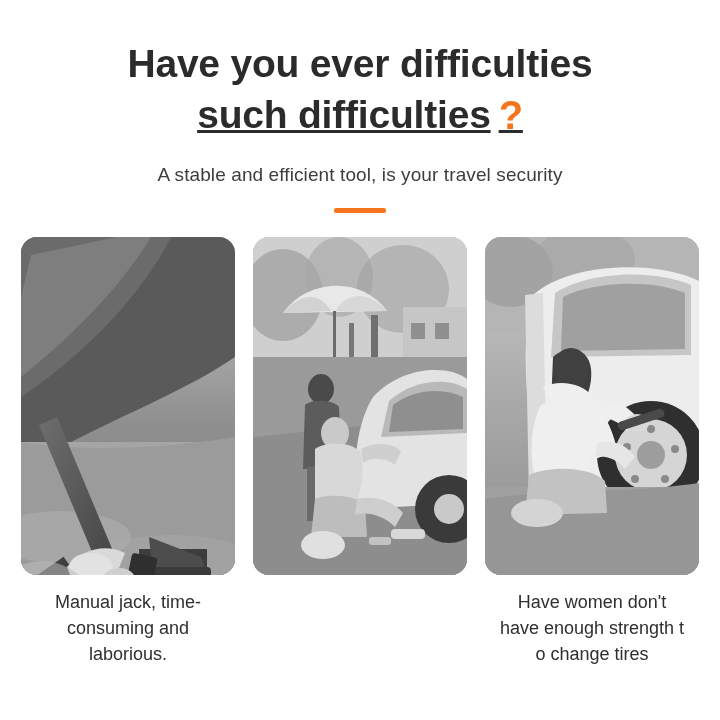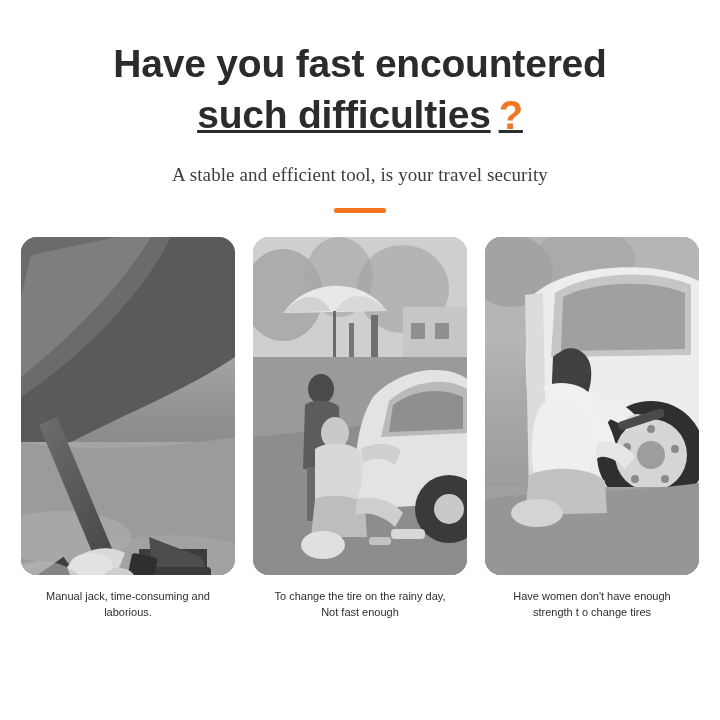--- a/index.html
+++ b/index.html
@@ -41,21 +41,20 @@
     margin-left: 8px;
   }
 
   .subhead {
     margin: 22px 0 0 0;
     text-align: center;
     color: #3d3d3d;
     font-size: 19px;
     font-weight: 400;
     letter-spacing: 0.1px;
-    font-family: Liberation Serif, serif;
   }
 
   .divider-wrap {
     display: flex;
     justify-content: center;
     margin-top: 22px;
   }
   .divider {
     width: 52px;
     height: 5px;
@@ -85,33 +84,33 @@
     position: relative;
     background: #9c9c9c;
     filter: grayscale(100%);
   }
   .photo svg { display: block; width: 100%; height: 100%; }
 
   .caption {
     margin-top: 14px;
     text-align: center;
     color: #2f2f2f;
-    font-size: 11px;
+    font-size: 18px;
     line-height: 1.45;
     font-weight: 400;
     width: 190px;
   }
 </style>
 </head>
 <body>
 
 <div class="page">
 
   <h1 class="headline">
-    <span class="line1">Have you fast encountered</span>
+    <span class="line1">Have you ever difficulties</span>
     <span class="line2">
       <span>such difficulties</span><span class="qmark">?</span>
     </span>
   </h1>
 
   <p class="subhead">A stable and efficient tool, is your travel security</p>
 
   <div class="divider-wrap">
     <div class="divider"></div>
   </div>
@@ -208,21 +207,20 @@
           <ellipse cx="82" cy="196" rx="14" ry="16" fill="#c9c9c9"></ellipse>
           <path d="M62 212 C72 204 100 204 108 216 C112 240 108 262 96 274 L62 266 Z" fill="#d8d8d8"></path>
           <path d="M62 262 C74 256 104 258 112 268 L114 300 L58 300 Z" fill="#bdbdbd"></path>
           <ellipse cx="70" cy="308" rx="22" ry="14" fill="#e0e0e0"></ellipse>
           <path d="M104 262 C122 258 140 264 150 276 L142 290 C130 278 114 274 102 278 Z" fill="#cecece"></path>
 
           <rect x="138" y="292" width="34" height="10" rx="4" fill="#d8d8d8"></rect>
           <rect x="116" y="300" width="22" height="8" rx="3" fill="#c2c2c2"></rect>
         </svg>
       </div>
-      <div class="caption">To change the tire on the rainy day, Not fast enough</div>
     </div>
 
     <div class="card">
       <div class="photo">
         <svg viewBox="0 0 214 338" preserveAspectRatio="xMidYMid slice" aria-hidden="true">
           <defs>
             <linearGradient id="g3" x1="0" y1="0" x2="0" y2="1">
               <stop offset="0%" stop-color="#cacaca"></stop>
               <stop offset="50%" stop-color="#a8a8a8"></stop>
               <stop offset="100%" stop-color="#8e8e8e"></stop>

